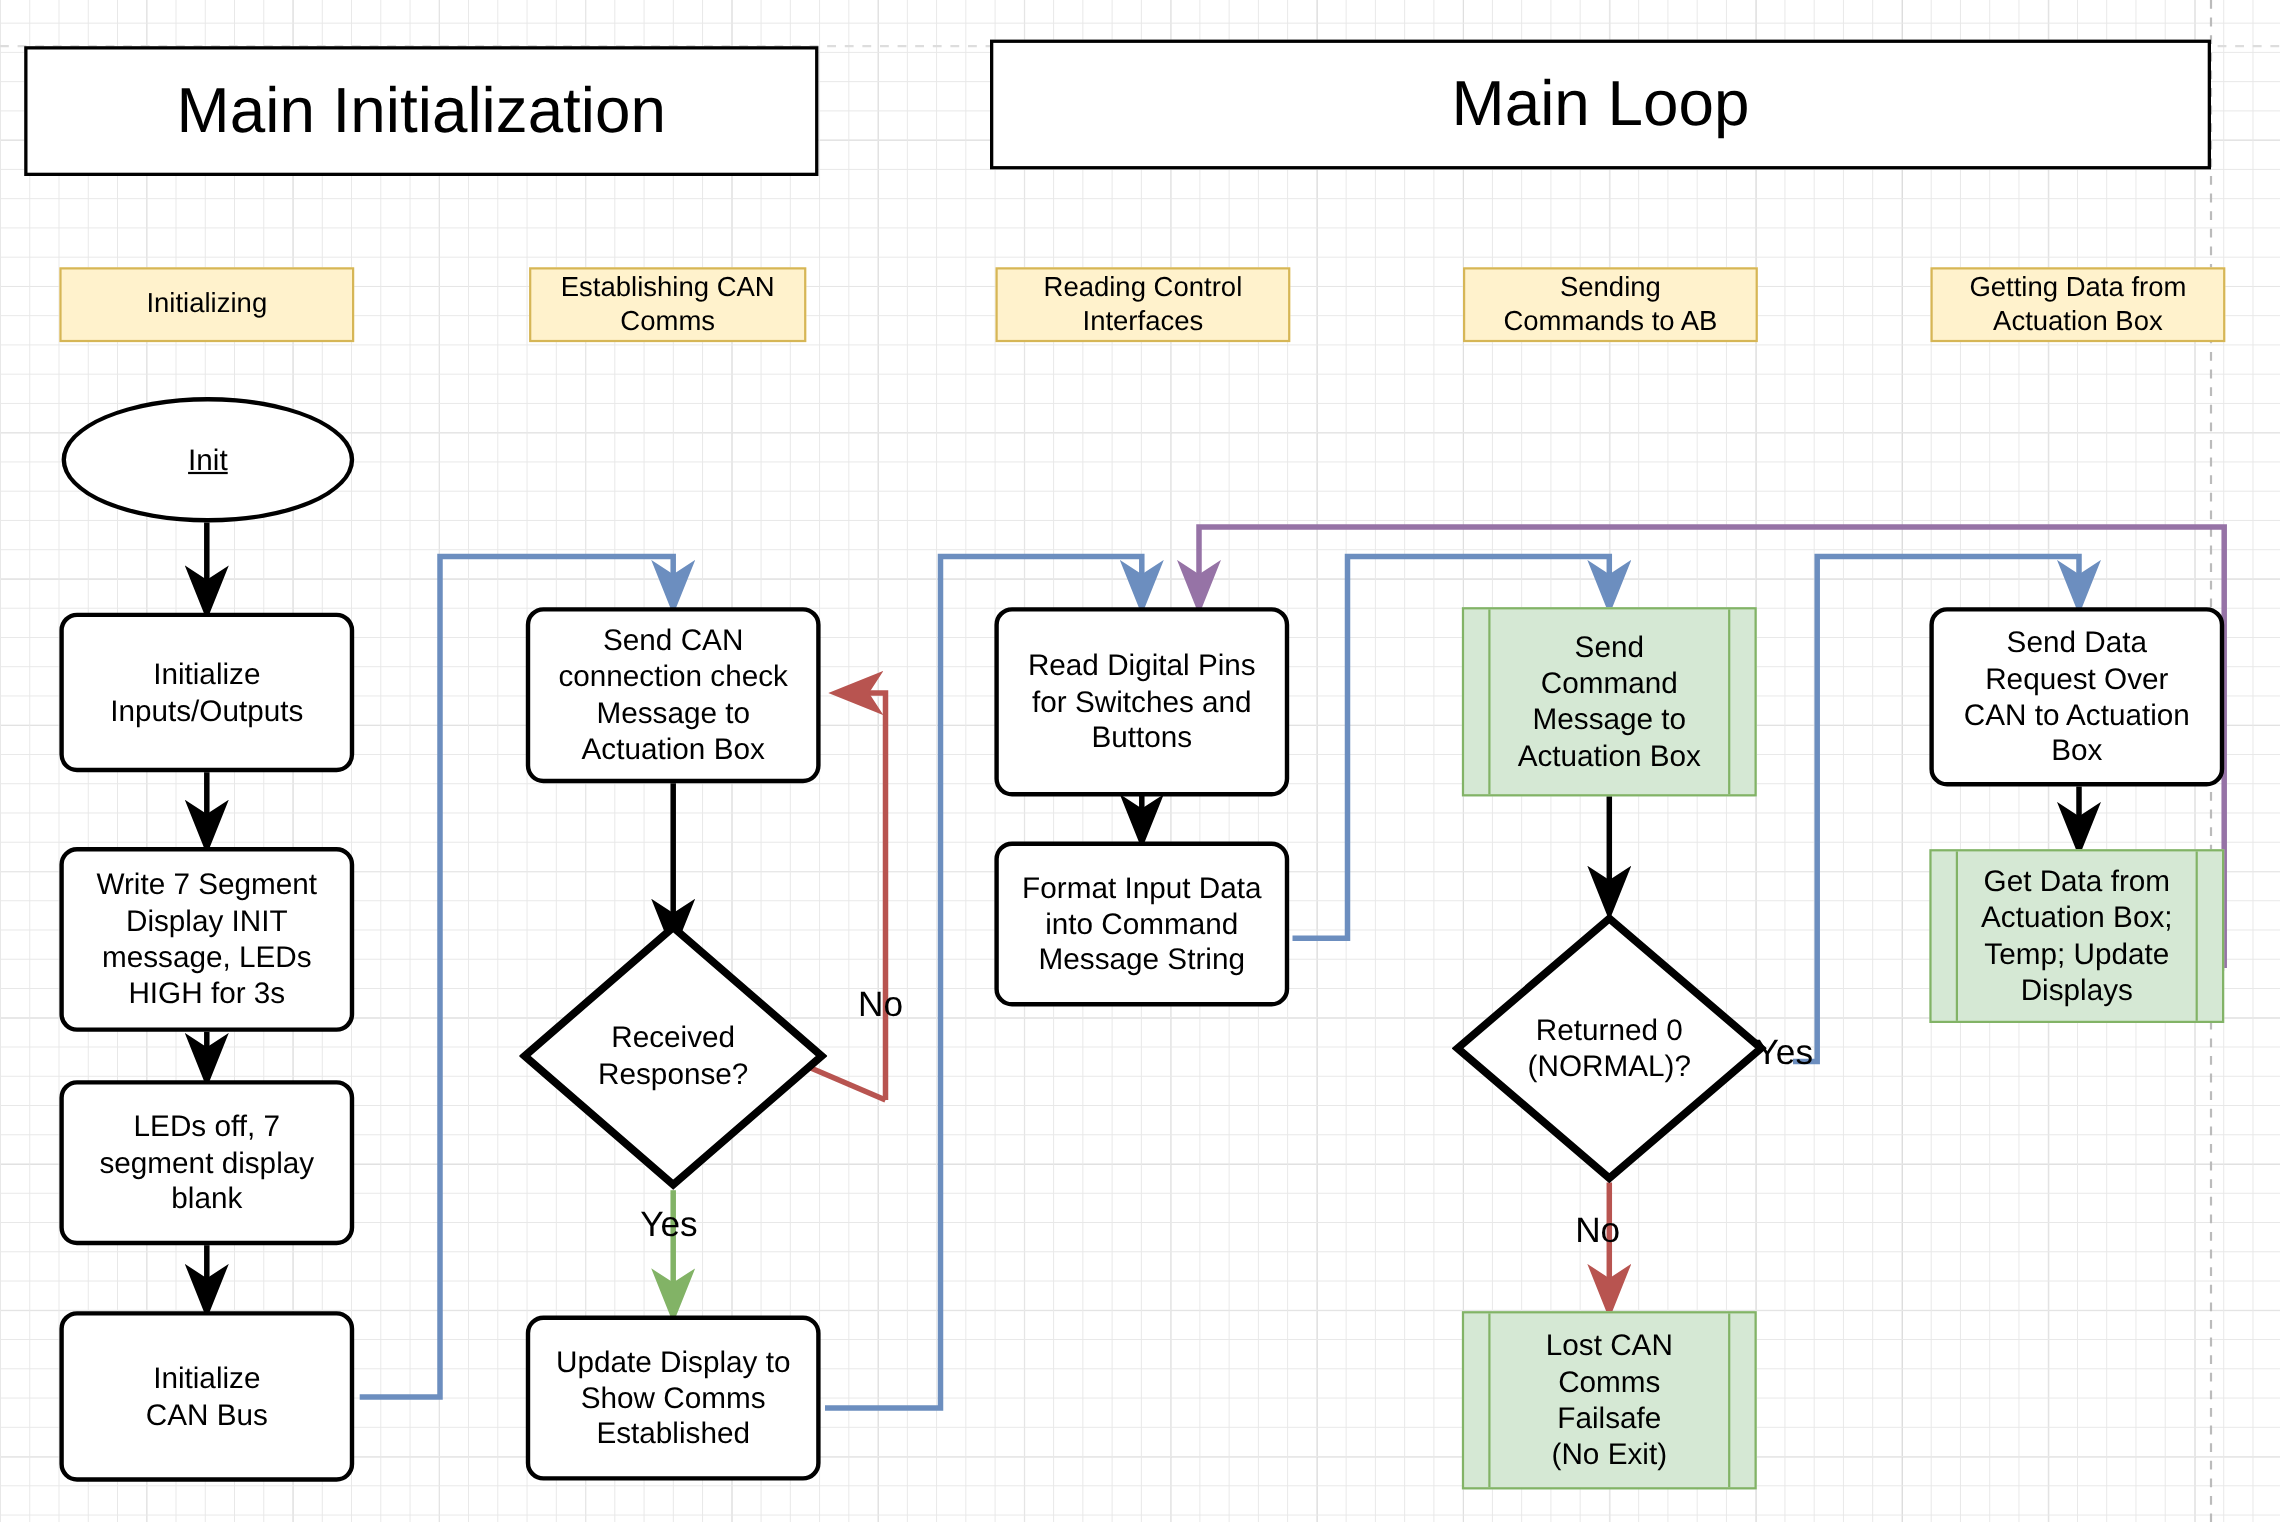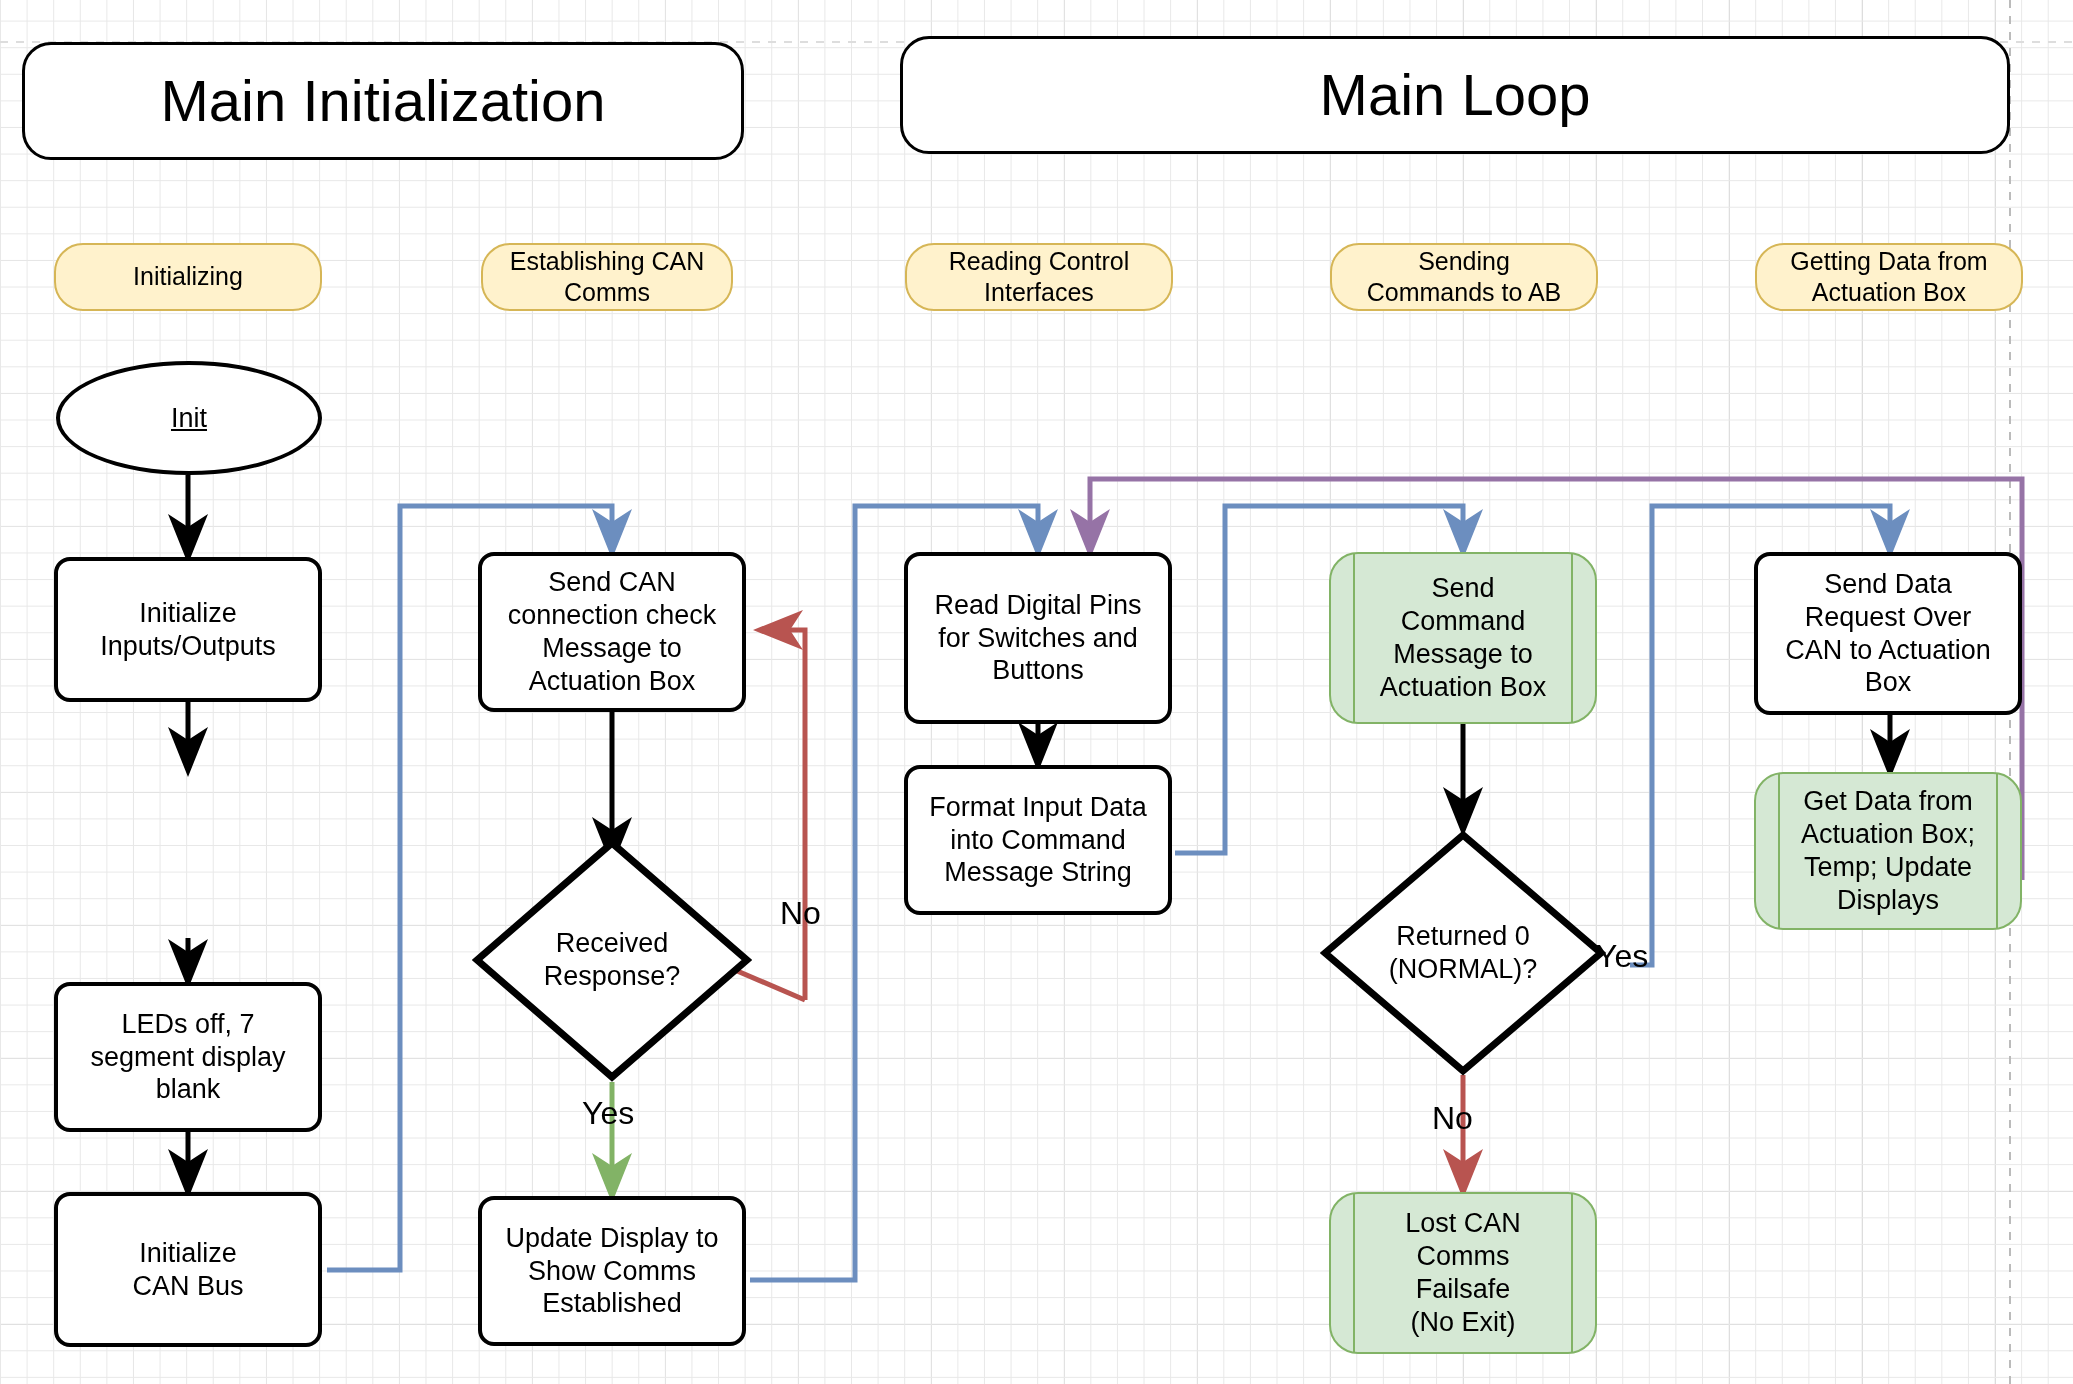--- a/index.html
+++ b/index.html
@@ -16,21 +16,21 @@
       linear-gradient(to right, #e8e8e8 1px, transparent 1px),
       linear-gradient(to bottom, #e8e8e8 1px, transparent 1px),
       linear-gradient(to right, #d0d0d0 1px, transparent 1px),
       linear-gradient(to bottom, #d0d0d0 1px, transparent 1px);
     background-size:26.6px 26.6px, 26.6px 26.6px, 133px 133px, 133px 133px;
     background-position:0 -6px,0 -6px,0 -6px,0 -6px;
   }
   svg#wires{position:absolute;left:0;top:0;width:2073px;height:1384px;overflow:visible;}
 
   .node{position:absolute;box-sizing:border-box;display:flex;align-items:center;
-        justify-content:center;text-align:center;z-index:4;border-radius:29px;}
+        justify-content:center;text-align:center;z-index:4;}
 
   .header{
     background:#ffffff;border:3px solid #000;
     font-size:58px;color:#000;line-height:1.05;
   }
   .stage{
     background:#fff2cc;border:2px solid #d6b656;
     font-size:25px;color:#000;line-height:1.25;padding:2px 4px;
   }
   .proc{
@@ -138,20 +138,23 @@
   <div class="node stage" style="left:1755px;top:243px;width:268px;height:68px;">
     <span class="ml">Getting Data from<br>Actuation Box</span>
   </div>
 
   <div class="node term" style="left:56px;top:361px;width:266px;height:114px;text-decoration:underline;">
     <span>Init</span>
   </div>
   <div class="node proc" style="left:54px;top:557px;width:268px;height:145px;">
     <span class="ml">Initialize<br>Inputs/Outputs</span>
   </div>
+  <div class="node proc" style="left:54px;top:770px;width:268px;height:168px;">
+    <span class="ml">Write 7 Segment<br>Display INIT<br>message, LEDs<br>HIGH for 3s</span>
+  </div>
   <div class="node proc" style="left:54px;top:982px;width:268px;height:150px;">
     <span class="ml">LEDs off, 7<br>segment display<br>blank</span>
   </div>
   <div class="node proc" style="left:54px;top:1192px;width:268px;height:155px;">
     <span class="ml">Initialize<br>CAN Bus</span>
   </div>
 
   <div class="node proc" style="left:478px;top:552px;width:268px;height:160px;">
     <span class="ml">Send CAN<br>connection check<br>Message to<br>Actuation Box</span>
   </div>

